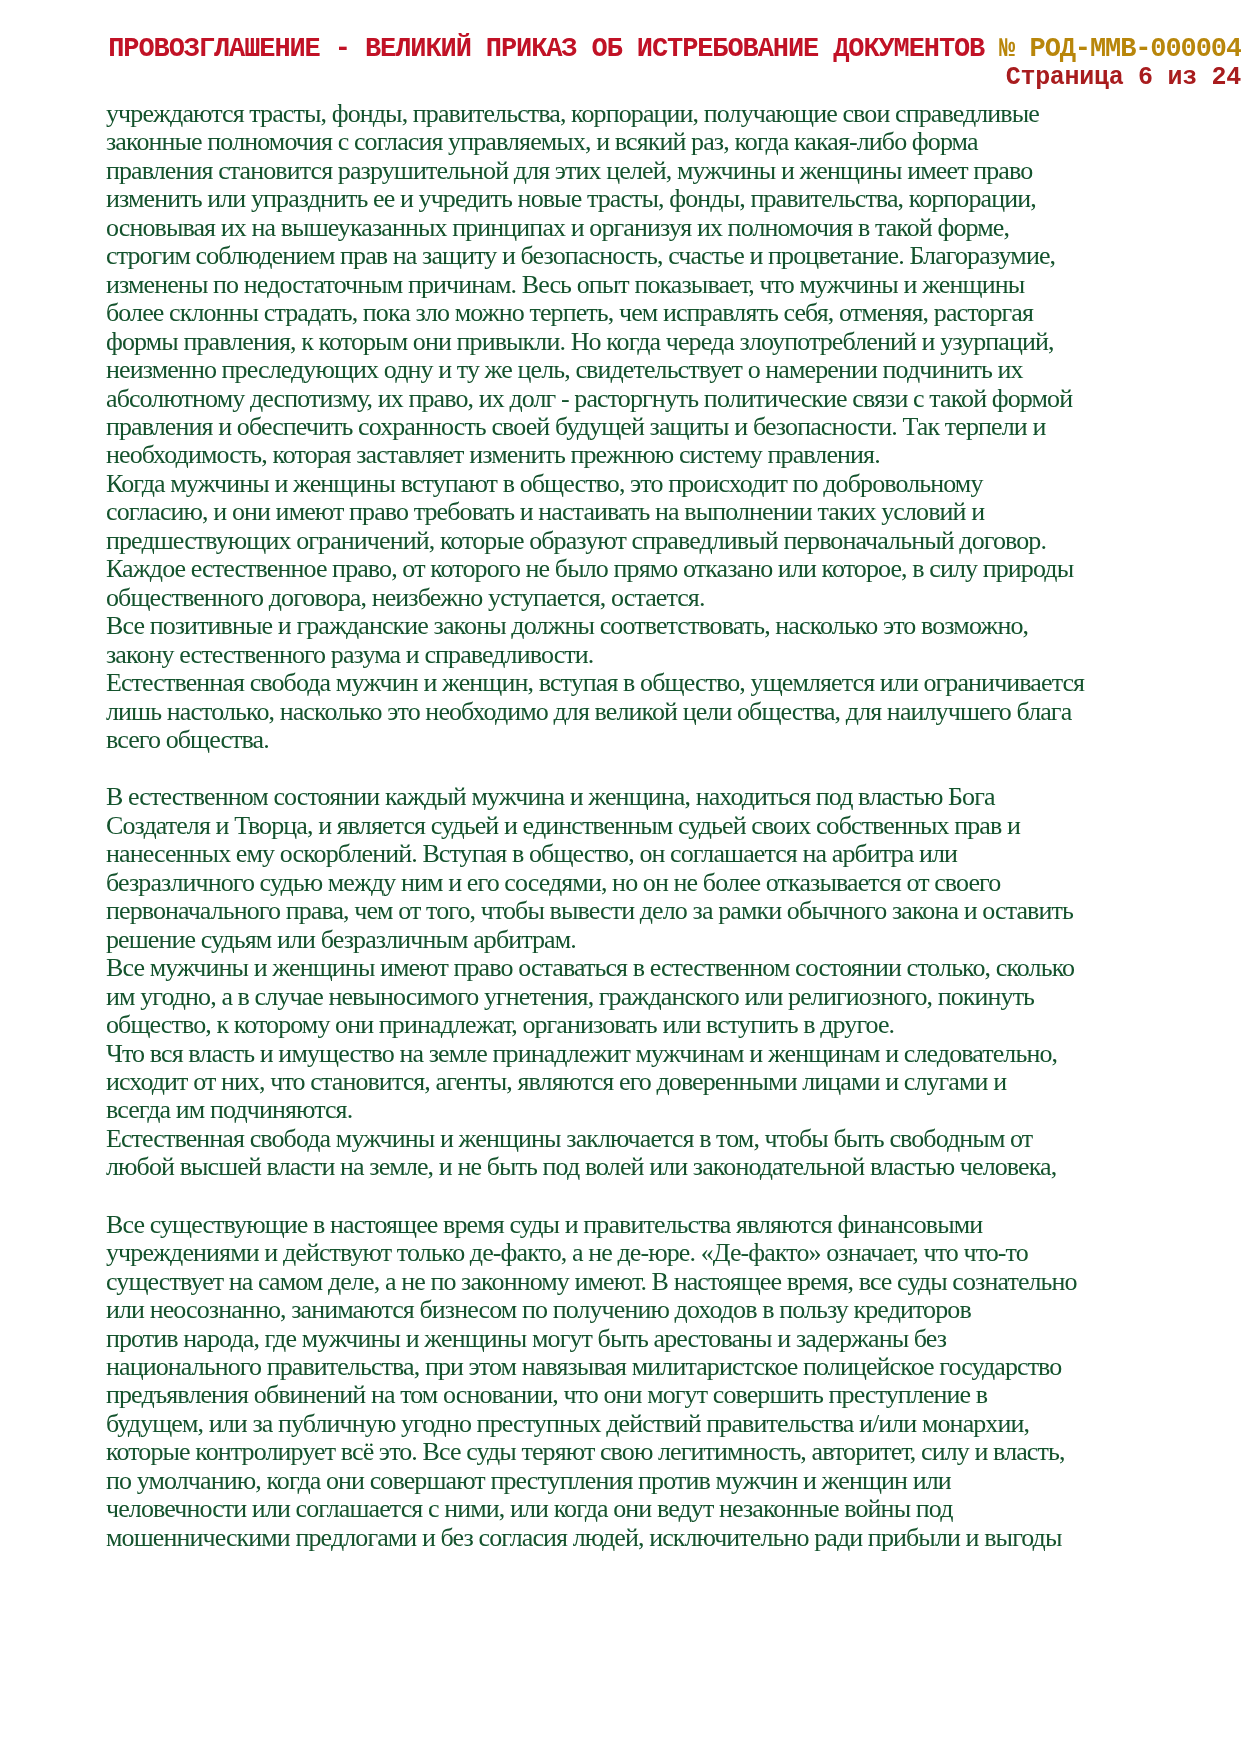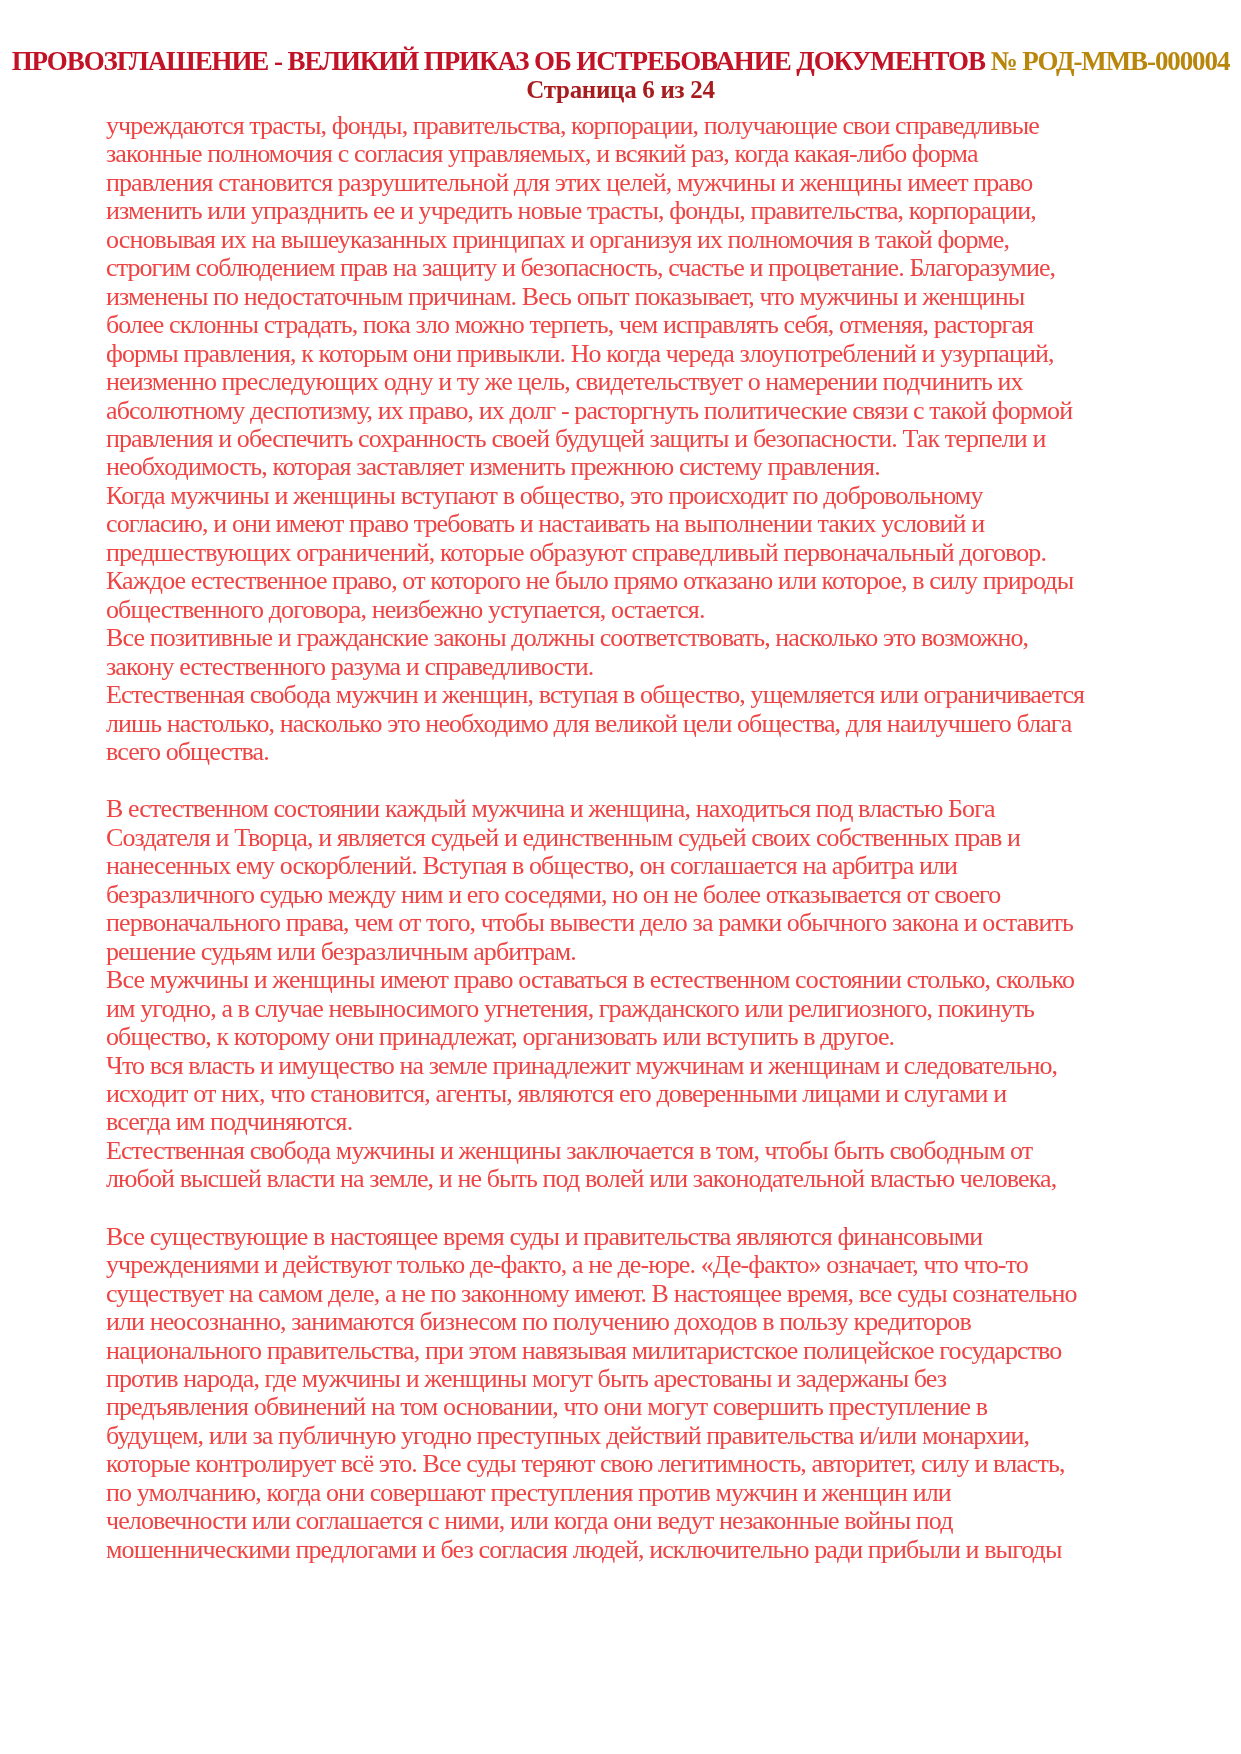--- a/index.html
+++ b/index.html
@@ -7,41 +7,42 @@
   .page {
     width: 1241px;
     height: 1754px;
     background: #ffffff;
     margin: 0 auto;
     position: relative;
     font-family: "Liberation Serif", serif;
     overflow: hidden;
   }
   .doc-header {
-    padding-top: 46px;
-    text-align: center;
+    padding-top: 34px;
+    text-align: right;
     font-weight: bold;
     white-space: nowrap;
+    font-family: Liberation Mono, monospace;
   }
   .doc-header .header-line-1 {
     font-size: 27px;
     letter-spacing: -1.1px;
     line-height: 30px;
   }
   .doc-header .title-main { color: #C11226; }
   .doc-header .doc-number { color: #B8860B; }
   .doc-header .header-line-2 {
     font-size: 25px;
     color: #A81C1E;
     letter-spacing: -0.3px;
     line-height: 27px;
   }
   .doc-body {
     margin: 9px 100px 0 106px;
-    color: #ef4444;
+    color: #14532d;
     font-size: 26px;
     letter-spacing: -0.9px;
     line-height: 28.45px;
   }
   .paragraph { }
   .line { white-space: nowrap; }
   .spacer { height: 29px; }
 </style>
 </head>
 <body>
@@ -110,22 +111,22 @@
       <div class="paragraph">
         <div class="line">Естественная свобода мужчины и женщины заключается в том, чтобы быть свободным от</div>
         <div class="line">любой высшей власти на земле, и не быть под волей или законодательной властью человека,</div>
       </div>
       <div class="spacer"></div>
       <div class="paragraph">
         <div class="line">Все существующие в настоящее время суды и правительства являются финансовыми</div>
         <div class="line">учреждениями и действуют только де-факто, а не де-юре. «Де-факто» означает, что что-то</div>
         <div class="line">существует на самом деле, а не по законному имеют. В настоящее время, все суды сознательно</div>
         <div class="line">или неосознанно, занимаются бизнесом по получению доходов в пользу кредиторов</div>
+        <div class="line">против народа, где мужчины и женщины могут быть арестованы и задержаны без</div>
         <div class="line">национального правительства, при этом навязывая милитаристское полицейское государство</div>
-        <div class="line">против народа, где мужчины и женщины могут быть арестованы и задержаны без</div>
         <div class="line">предъявления обвинений на том основании, что они могут совершить преступление в</div>
         <div class="line">будущем, или за публичную угодно преступных действий правительства и/или монархии,</div>
         <div class="line">которые контролирует всё это. Все суды теряют свою легитимность, авторитет, силу и власть,</div>
         <div class="line">по умолчанию, когда они совершают преступления против мужчин и женщин или</div>
         <div class="line">человечности или соглашается с ними, или когда они ведут незаконные войны под</div>
         <div class="line">мошенническими предлогами и без согласия людей, исключительно ради прибыли и выгоды</div>
       </div>
     </div>
 </div>
 

